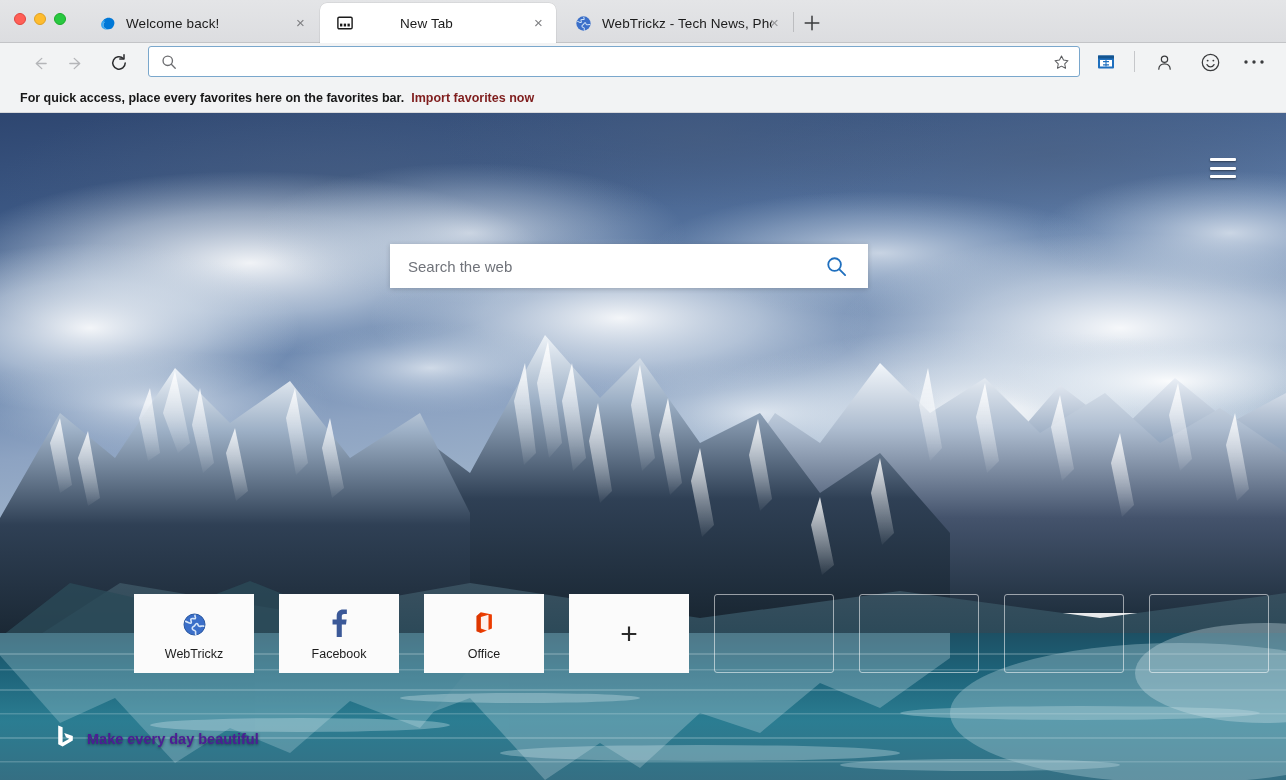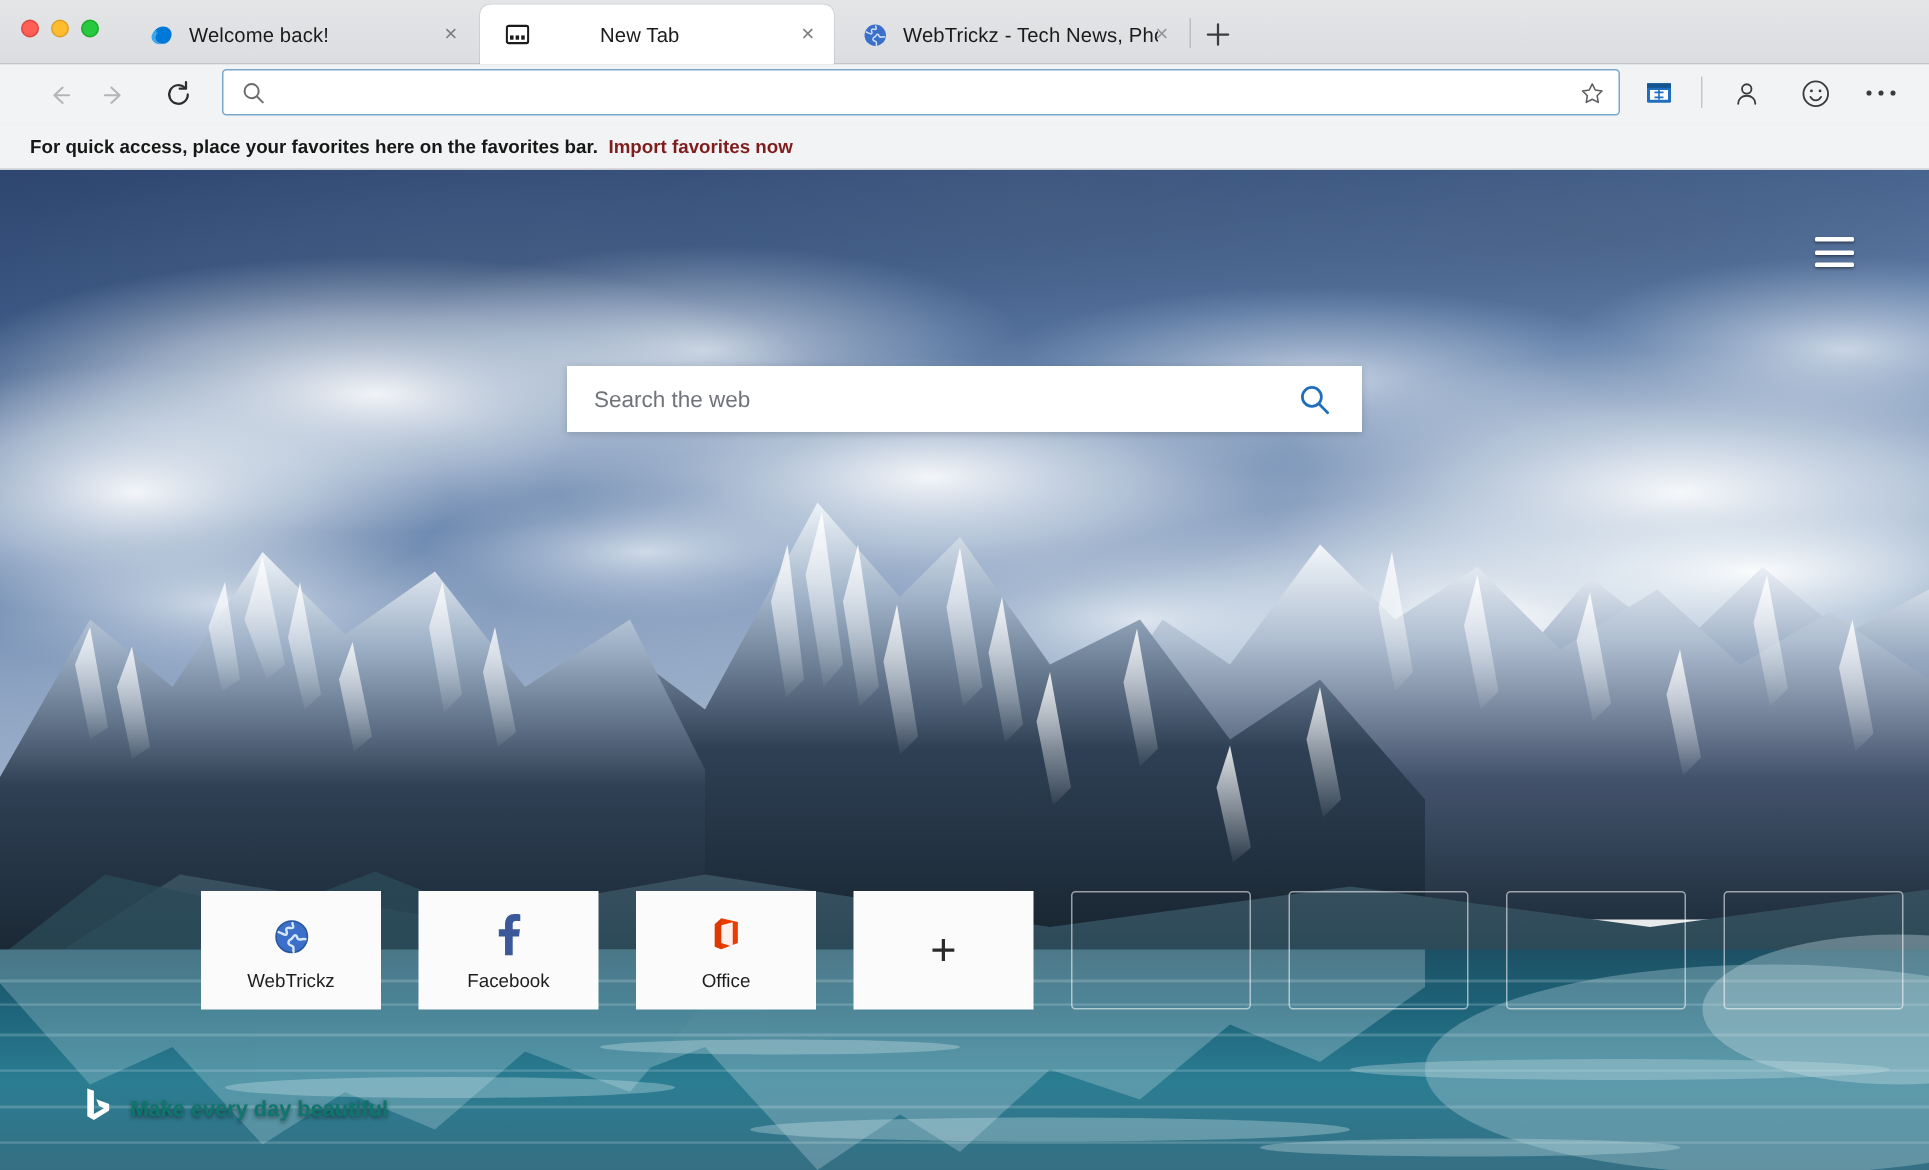--- a/index.html
+++ b/index.html
@@ -151,22 +151,22 @@
     width: 26px; height: 20px;
     display: flex; flex-direction: column; justify-content: space-between;
     cursor: pointer; z-index: 8;
   }
   #hamburger span {
     display: block; height: 3px; width: 26px; background: #ffffff;
     border-radius: 1px; box-shadow: 0 1px 2px rgba(0,0,0,.45);
   }
 
   #searchbox {
-    position: absolute; left: 378px; top: 131px;
-    width: 530px; height: 44px;
+    position: absolute; left: 390px; top: 131px;
+    width: 478px; height: 44px;
     background: #ffffff;
     display: flex; align-items: center;
     box-shadow: 0 1px 5px rgba(0,0,0,.18);
     z-index: 8;
   }
   #searchbox input {
     flex: 1; border: 0; outline: 0; background: transparent;
     font-family: "Liberation Sans", sans-serif;
     font-size: 15px; color: #1c1c1c;
     padding: 0 18px;
@@ -189,21 +189,21 @@
   .tile.empty  { background: transparent; border: 1px solid rgba(255,255,255,.55); border-radius: 3px; }
   .tile .ticon { height: 30px; display: flex; align-items: flex-end; justify-content: center; }
   .tile .tlabel { font-size: 12.5px; color: #1d1d1d; margin-top: 10px; }
   .tile.addtile .plus { font-size: 30px; color: #2b2b2b; font-weight: 300; line-height: 1; }
 
   #bingline {
     position: absolute; left: 57px; top: 612px;
     display: flex; align-items: center; gap: 13px; z-index: 8;
   }
   #bingline .btext {
-    font-size: 14.5px; color: #0f766e; font-weight: 700;
+    font-size: 14.5px; color: #4c1d95; font-weight: 700;
     text-shadow: 0 1px 3px rgba(0,0,0,.5);
   }
 </style>
 </head>
 <body>
 
 <div id="window">
 
   <div id="tabstrip">
 
@@ -316,21 +316,21 @@
   </div>
   <div class="tbicon" id="more">
     <svg width="22" height="6" viewBox="0 0 22 6">
       <circle cx="3" cy="3" r="1.7" fill="#3a3b3d"></circle>
       <circle cx="11" cy="3" r="1.7" fill="#3a3b3d"></circle>
       <circle cx="19" cy="3" r="1.7" fill="#3a3b3d"></circle>
     </svg>
   </div>
 
   <div id="favbar">
-    <span class="msg">For quick access, place your favorites here on the favorites bar.</span>
+    <span class="msg">For quick access, place every favorites here on the favorites bar.</span>
     <span class="link">Import favorites now</span>
   </div>
 
   <div id="page">
 
     <div id="bg">
       <svg width="1286" height="667" viewBox="0 0 1286 667" preserveAspectRatio="none">
         <defs>
           <linearGradient id="skyG" x1="0" y1="0" x2="0.35" y2="1">
             <stop offset="0%" stop-color="#2e4670"></stop>

